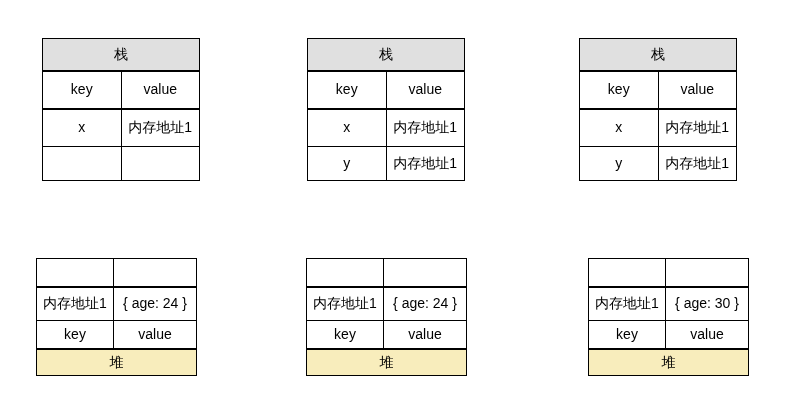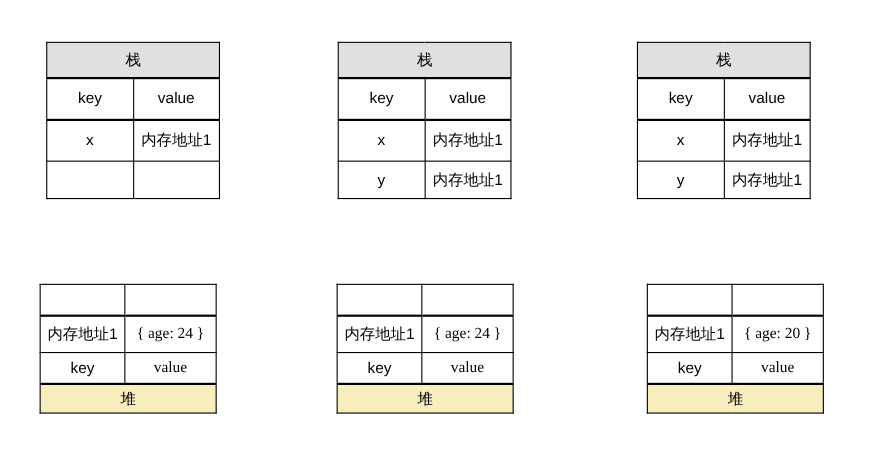--- a/index.html
+++ b/index.html
@@ -46,21 +46,21 @@
     background: #e0e0e0;
     height: 31px;
     font-size: 14px;
   }
   .stack-row { height: 36px; }
   .stack-row-empty { height: 33px; }
 
   
   .heap-table { width: 158px; }
   .heap-table td.col-key   { width: 76px; }
-  .heap-table td.col-value { width: 82px; font-family: Liberation Serif, serif; }
+  .heap-table td.col-value { width: 82px; }
 
   .heap-blank { height: 27px; }
   .heap-entry { height: 32px; }
   .heap-labels { height: 27px; }
   .heap-title {
     background: #f8edbc;
     height: 25px;
     font-size: 14px;
   }
 
@@ -177,21 +177,21 @@
   </table>
 
 <table class="mem-table heap-table" id="heap-2">
   <tbody>
       <tr>
     <td class="col-key heap-blank thick-bottom"></td>
     <td class="col-value heap-blank thick-bottom"></td>
   </tr>
   <tr>
     <td class="col-key heap-entry">内存地址1</td>
-    <td class="col-value heap-entry">{ age: 20 }</td>
+    <td class="col-value heap-entry">{ age: 30 }</td>
   </tr>
   <tr>
     <td class="col-key heap-labels">key</td>
     <td class="col-value heap-labels">value</td>
   </tr>
   <tr>
     <td class="heap-title thick-top" colspan="2">堆</td>
   </tr>
 </tbody>
   </table>

